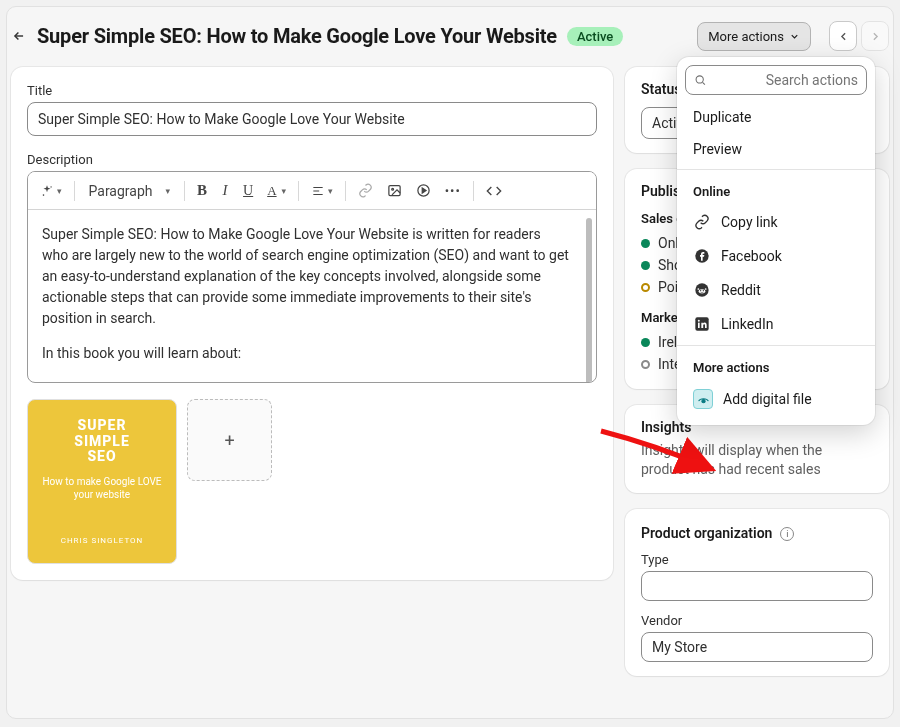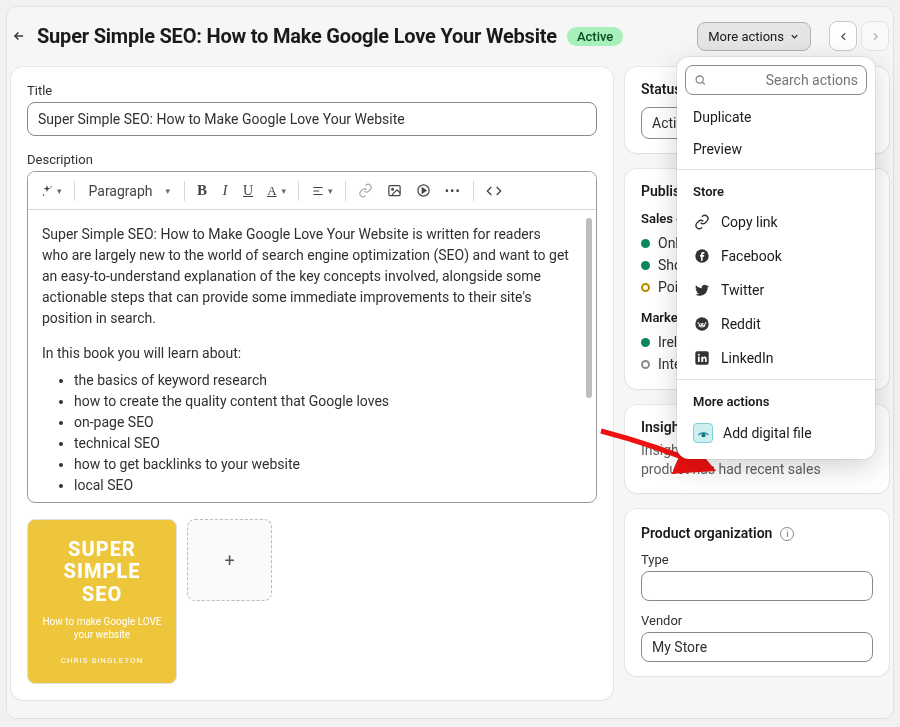--- a/index.html
+++ b/index.html
@@ -38,21 +38,21 @@
   .caret { font-size: 9px; color: #666; }
   .rte-body { position: relative; padding: 14px 26px 14px 14px; font-size: 14px; color: #303030; line-height: 1.5; max-height: 292px; overflow: hidden; }
   .rte-body ul { margin: 6px 0 0 32px; }
   .rte-body li { margin: 0; }
   .rte-body p { margin-bottom: 14px; }
   .scrollbar { position: absolute; right: 4px; top: 8px; width: 6px; height: 180px; background: #bdbdbd; border-radius: 3px; }
 
   
   .media-row { display: flex; gap: 10px; margin-top: 4px; }
   .thumb { width: 150px; height: 165px; border-radius: 8px; border: 1px solid #e0e0e0; background: #edc63b; padding: 18px 14px; color: #fff; text-align: center; display: flex; flex-direction: column; justify-content: space-between; }
-  .thumb .big { font-size: 20px; font-weight: 800; line-height: 1.12; letter-spacing: 1px; }
+  .thumb .big { font-size: 14px; font-weight: 800; line-height: 1.12; letter-spacing: 1px; }
   .thumb .mid { font-size: 10px; line-height: 1.3; margin-top: 10px; }
   .thumb .auth { font-size: 8px; letter-spacing: 1px; }
   .add-tile { width: 85px; height: 82px; border: 1px dashed #bcbcbc; border-radius: 8px; background: #fafafa; display: flex; align-items: center; justify-content: center; color: #555; font-size: 18px; cursor: pointer; }
 
   
   .side .card { padding: 14px 16px; }
   .side h3 { font-size: 14px; font-weight: 600; color: #1a1a1a; margin-bottom: 10px; }
   .select { width: 100%; border: 1px solid #8a8a8a; border-radius: 8px; padding: 7px 10px; font-size: 14px; color: #303030; background: #fff; display: flex; align-items: center; justify-content: space-between; cursor: pointer; }
   .chan-subh { font-size: 13px; font-weight: 600; color: #1a1a1a; margin: 8px 0 6px; }
   .chan-item { display: flex; align-items: center; gap: 8px; font-size: 14px; color: #303030; padding: 3px 0; }
@@ -183,28 +183,20 @@
               <div class="tb-btn">
                 <svg width="16" height="16" viewBox="0 0 24 24" fill="none" stroke="currentColor" stroke-width="2">
                     <polyline points="16 18 22 12 16 6"></polyline>
                     <polyline points="8 6 2 12 8 18"></polyline>
                   </svg>
               </div>
             </div>
             <div class="rte-body">
               <p>Super Simple SEO: How to Make Google Love Your Website is written for readers who are largely new to the world of search engine optimization (SEO) and want to get an easy-to-understand explanation of the key concepts involved, alongside some actionable steps that can provide some immediate improvements to their site's position in search.</p>
               <p style="margin-bottom:4px">In this book you will learn about:</p>
-              <ul>
-                <li>the basics of keyword research</li>
-                <li>how to create the quality content that Google loves</li>
-                <li>on-page SEO</li>
-                <li>technical SEO</li>
-                <li>how to get backlinks to your website</li>
-                <li>local SEO</li>
-              </ul>
               <div class="scrollbar"></div>
             </div>
           </div>
         </div>
 
         <div class="sect" style="margin-bottom:0">
           <div class="media-row">
             <div class="thumb">
               <div>
                 <div class="big">
@@ -286,46 +278,38 @@
         </svg>
       <input type="text" placeholder="Search actions" style="">
     </div>
     <div class="pop-item">
         <span>Duplicate</span>
       </div>
     <div class="pop-item">
         <span>Preview</span>
       </div>
     <div class="pop-sep"></div>
-    <div class="pop-head">Store</div>
+    <div class="pop-head">Online</div>
     <div class="pop-item">
       <span class="pop-icon">
           <svg width="16" height="16" viewBox="0 0 24 24" fill="none" stroke="currentColor" stroke-width="2">
             <path d="M10 13a5 5 0 0 0 7 0l3-3a5 5 0 0 0-7-7l-1 1"></path>
             <path d="M14 11a5 5 0 0 0-7 0l-3 3a5 5 0 0 0 7 7l1-1"></path>
           </svg>
         </span>
       <span>Copy link</span>
     </div>
     <div class="pop-item">
       <span class="pop-icon">
           <svg width="16" height="16" viewBox="0 0 24 24" fill="currentColor">
             <circle cx="12" cy="12" r="10"></circle>
             <path d="M13.5 8.5h2V6h-2c-1.7 0-3 1.3-3 3v1.5H9V13h1.5v6h2.5v-6h2l.5-2.5h-2.5V9c0-.3.2-.5.5-.5z" fill="#fff"></path>
           </svg>
         </span>
       <span>Facebook</span>
-    </div>
-    <div class="pop-item">
-      <span class="pop-icon">
-          <svg width="16" height="16" viewBox="0 0 24 24" fill="currentColor">
-            <path d="M22 5.9c-.7.3-1.5.6-2.3.7.8-.5 1.5-1.3 1.8-2.2-.8.5-1.7.8-2.6 1-.8-.8-1.9-1.3-3.1-1.3-2.3 0-4.2 1.9-4.2 4.2 0 .3 0 .6.1 1C8.3 9 5.1 7.4 3 4.9c-.4.6-.6 1.3-.6 2.1 0 1.5.7 2.8 1.9 3.5-.7 0-1.3-.2-1.9-.5 0 2 1.4 3.7 3.3 4.1-.3.1-.7.1-1.1.1-.3 0-.5 0-.8-.1.5 1.7 2.1 2.9 4 2.9-1.5 1.1-3.3 1.8-5.3 1.8H2c1.9 1.2 4.1 1.9 6.5 1.9 7.8 0 12-6.4 12-12v-.5c.8-.6 1.5-1.3 2-2.2z"></path>
-          </svg>
-        </span>
-      <span>Twitter</span>
     </div>
     <div class="pop-item">
       <span class="pop-icon">
           <svg width="16" height="16" viewBox="0 0 24 24" fill="currentColor">
             <circle cx="12" cy="12" r="10"></circle>
             <ellipse cx="12" cy="14" rx="5" ry="3.2" fill="#fff"></ellipse>
             <circle cx="10" cy="13" r="1"></circle>
             <circle cx="14" cy="13" r="1"></circle>
             <path d="M10 15.5c1.3.8 2.7.8 4 0" stroke="currentColor" stroke-width="1" fill="none"></path>
             <circle cx="17.5" cy="10.5" r="1.3" fill="#fff"></circle>

